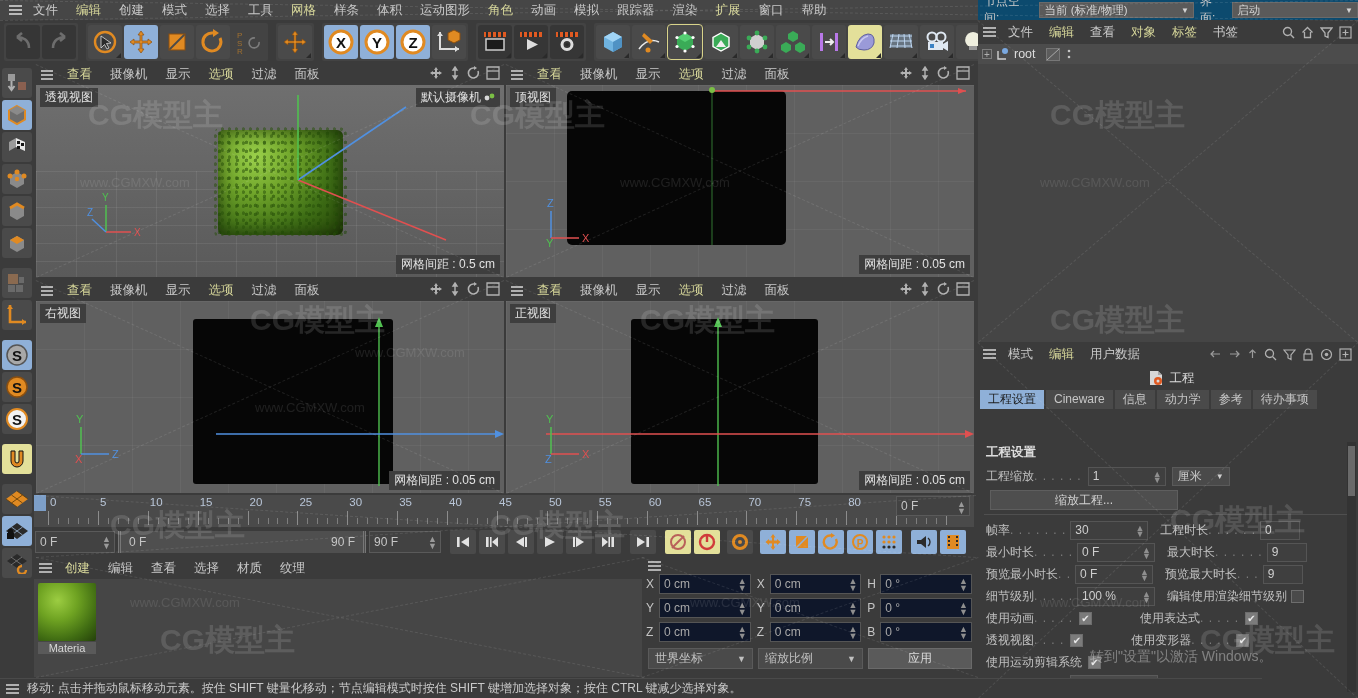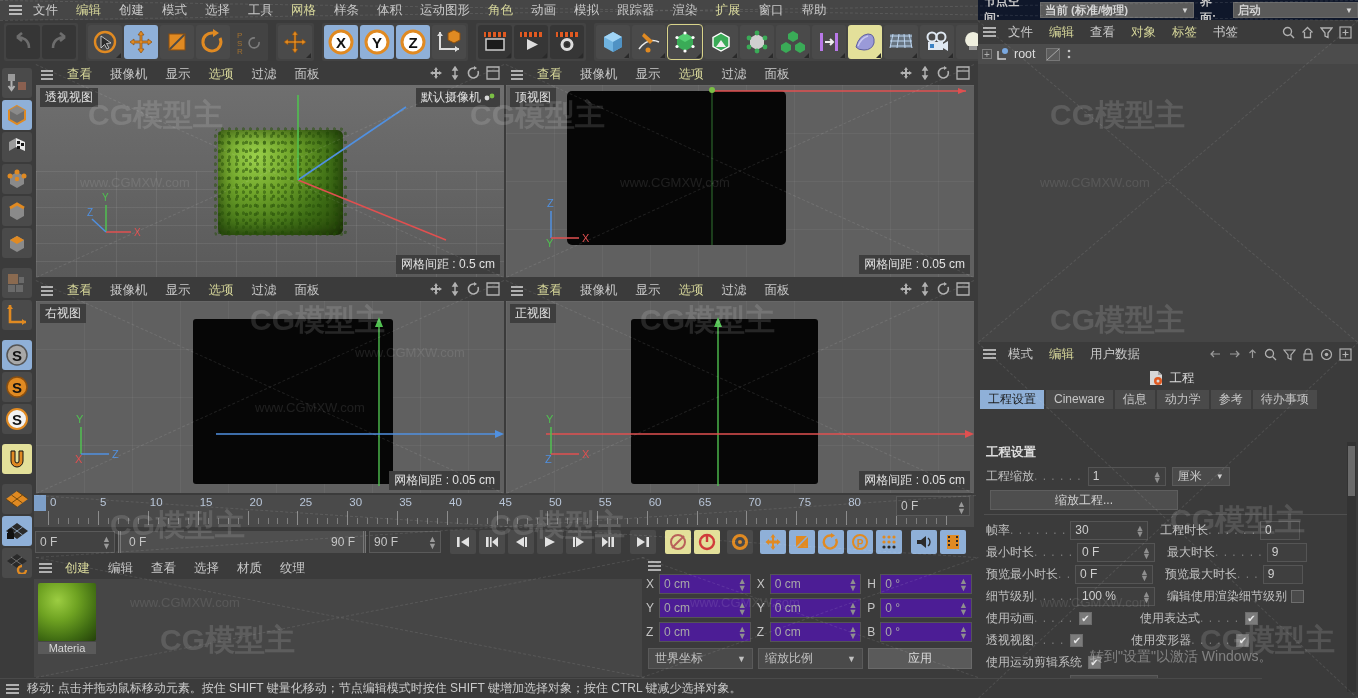--- a/index.html
+++ b/index.html
@@ -119,35 +119,35 @@
   .mat-name { width: 58px; text-align: center; font-size: 11px; color: #d7d7d7; margin-top: 1px;
     background: #5a5a5a; }
 
   
   .coord { position: absolute; left: 642px; top: 557px; width: 336px; height: 120px;
     background: #3b3b3b; }
   .coord .hamb { padding: 4px 0 0 6px; }
   .coord .hamb i { display: block; width: 13px; height: 2px; background: #b0b0b0; margin-bottom: 2px;}
   .crow { display: flex; align-items: center; height: 22px; margin-top: 2px; padding-left: 4px; }
   .clab { width: 13px; font-size: 12px; color: #c4c4c4; }
-  .cfield { flex: 1; height: 20px; background: #4c1d95; border: 1px solid #555;
+  .cfield { flex: 1; height: 20px; background: #0f172a; border: 1px solid #555;
     display: flex; align-items: center; padding: 0 4px; color: #a8a8a8; font-size: 12px;
     position: relative; margin-right: 6px; }
   .cfield .spin { position: absolute; right: 3px; top: 3px; font-size: 9px; color:#8f8f8f; line-height:7px;}
   .cbottom { display: flex; align-items: center; gap: 5px; padding: 5px 6px 0 6px; }
   .csel { flex: 1; height: 21px; background: #4a4a4a; border: 1px solid #5a5a5a;
     display: flex; align-items: center; justify-content: space-between; padding: 0 6px;
     font-size: 12px; color: #c0c0c0; }
   .cbtn { width: 104px; height: 21px; background: #5a5a5a; border: 1px solid #6a6a6a;
     display: flex; align-items: center; justify-content: center; font-size: 12px; color: #dcdcdc; }
 
   
   .rightcol { position: absolute; left: 978px; top: 0; width: 380px; height: 698px; background: #3b3b3b; }
   .nodespace { height: 20px; display: flex; align-items: center; gap: 6px; padding-left: 6px;
-    background: #0f172a; font-weight: bold; }
+    background: #0c4a6e; }
   .nsl { font-size: 12px; color: #c7c7c7; }
   .nsdd { height: 16px; background: #5a5a5a; border: 1px solid #6a6a6a; display: flex;
     align-items: center; justify-content: space-between; padding: 0 4px; font-size: 11.5px; color: #d4d4d4; }
   .panel-head { height: 24px; display: flex; align-items: center; background: #3b3b3b; }
   .panel-head .hamb { width: 22px; display: flex; flex-direction: column; gap: 2px; align-items: center; }
   .panel-head .hamb i { display: block; width: 13px; height: 2px; background: #b0b0b0; }
   .pmenu { padding: 0 8px; font-size: 12.5px; color: #c9c9c9; }
   .pmenu.hl { color: #d7d79a; }
   .phead-icons { margin-left: auto; display: flex; gap: 6px; padding-right: 6px; align-items: center; }
 

